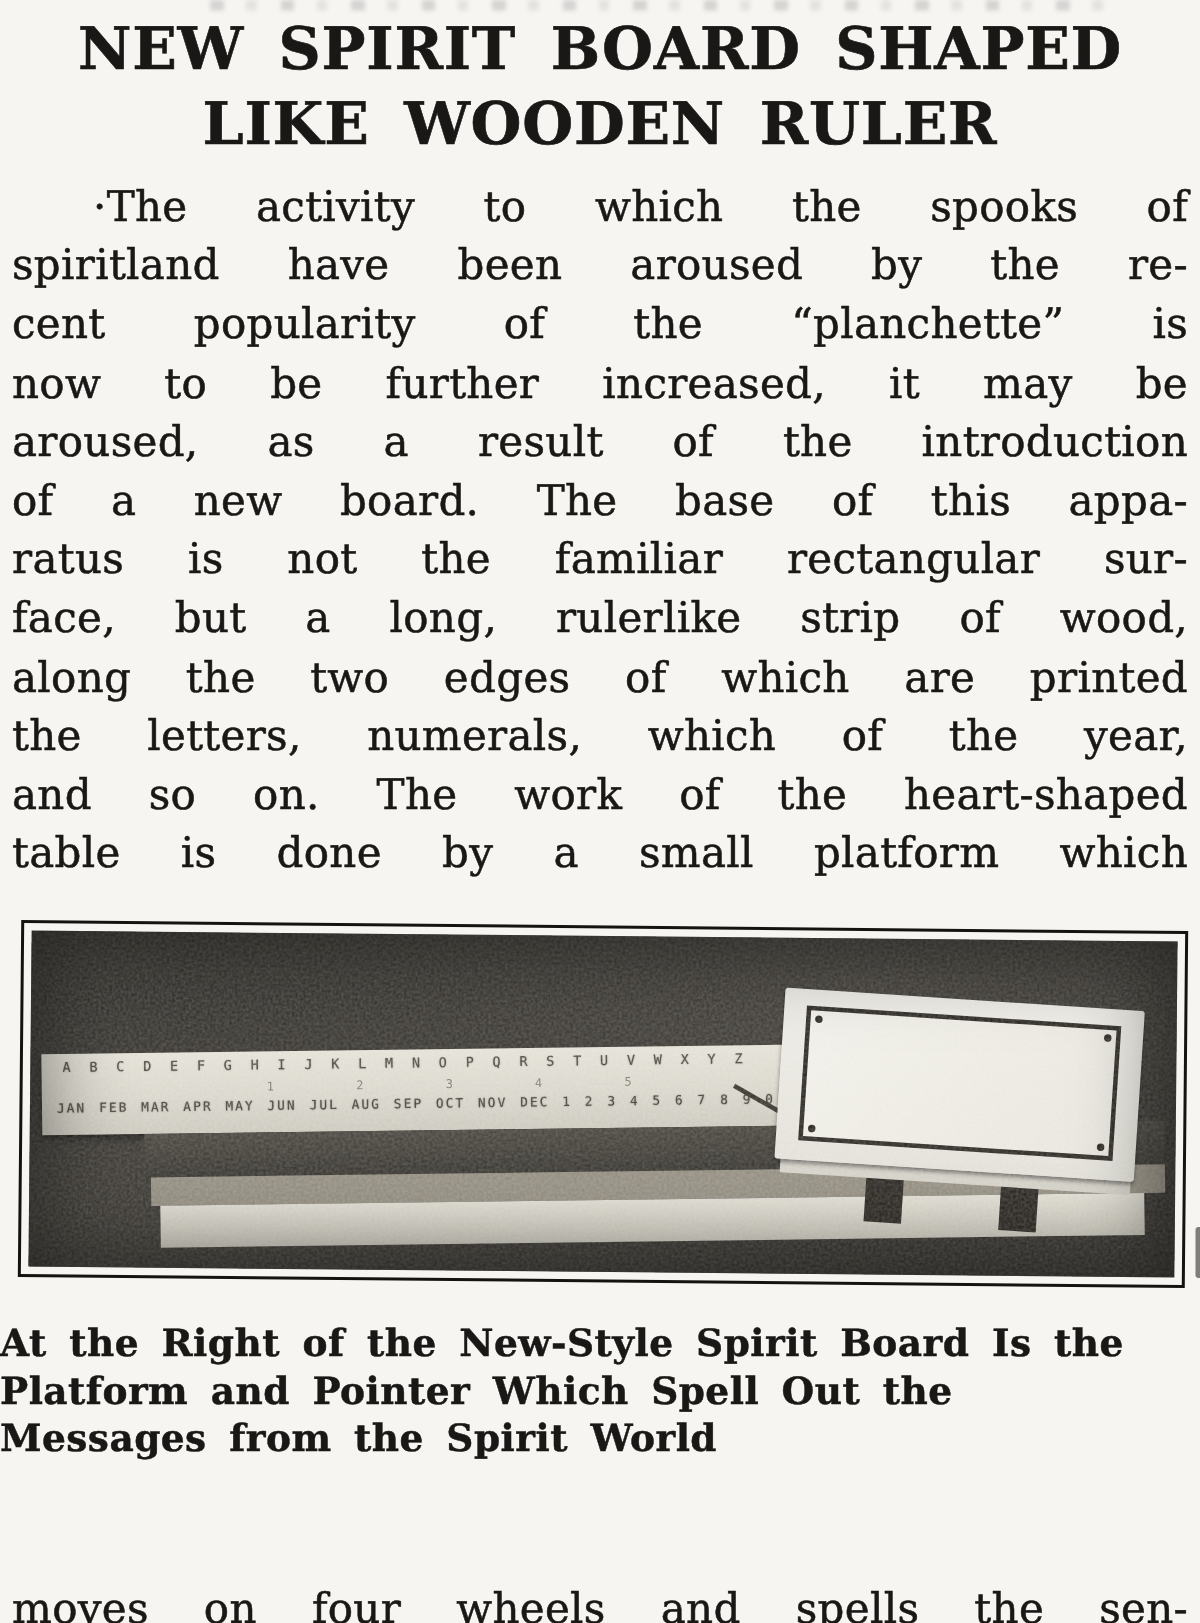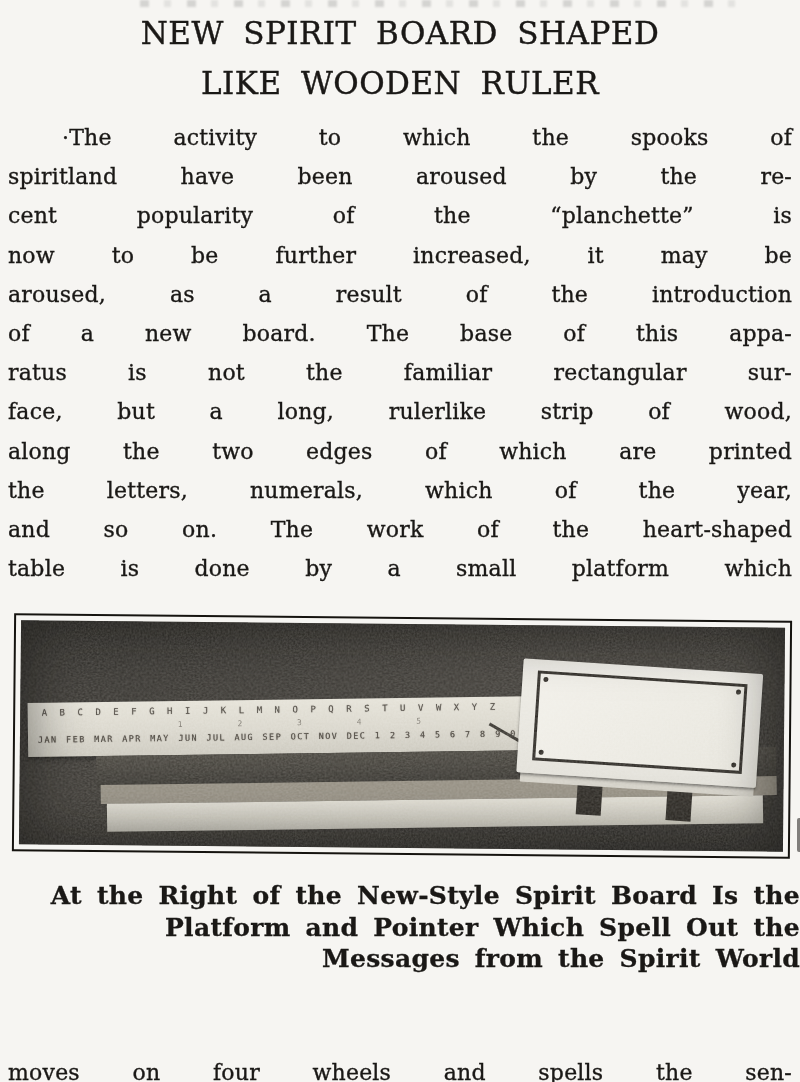--- a/index.html
+++ b/index.html
@@ -18,27 +18,27 @@
   .top-artifact {
     position: absolute; top: 0; left: 140px; width: 600px; height: 7px;
     background: repeating-linear-gradient(90deg,
       rgba(100,100,100,.45) 0 9px, transparent 9px 24px,
       rgba(120,120,120,.3) 24px 31px, transparent 31px 47px);
     filter: blur(1.3px); opacity: .5;
   }
 
   .headline {
     position: absolute; top: 8px; left: 0; width: 800px; margin: 0;
-    text-align: center; font-weight: normal;
-    font-size: 31px; line-height: 50px;
+    text-align: center; font-weight: bold;
+    font-size: 39px; line-height: 50px;
     letter-spacing: 0.5px; word-spacing: 9px;
     -webkit-text-stroke: 0.4px;
   }
 
-  .body-par { position: absolute; left: 8px; right: 8px; font-size: 22px; letter-spacing: 0.2px; -webkit-text-stroke: 0.35px; }
+  .body-par { position: absolute; left: 8px; right: 8px; font-size: 28px; letter-spacing: 0.2px; -webkit-text-stroke: 0.35px; }
   .par1 { top: 118px; }
   .par2 { top: 1053px; text-decoration: underline; }
   .line { height: 39.2px; line-height: 39.2px; text-align: justify; text-align-last: justify; }
   .par2 .line { height: 40px; line-height: 40px; }
   .line.indent { padding-left: 54px; }
   .line.end { text-align: left; text-align-last: left; margin-left: 16px; }
 
   
   .photo-frame {
     position: absolute; left: 13px; top: 617px;
@@ -105,21 +105,21 @@
   .corner-dot { position: absolute; width: 5px; height: 5px; border-radius: 50%; background: #221f1a; }
   .dot-tl { left: 3px; top: 3px; } .dot-tr { right: 3px; top: 3px; }
   .dot-bl { left: 3px; bottom: 3px; } .dot-br { right: 3px; bottom: 3px; }
 
   .grain { position: absolute; inset: 0; width: 100%; height: 100%; z-index: 5; opacity: .33; mix-blend-mode: screen; pointer-events: none; }
   .vignette { position: absolute; inset: 0; z-index: 6; box-shadow: inset 0 0 55px 8px rgba(10,10,8,.5); pointer-events: none; }
 
   
   .caption {
     position: absolute; top: 880px; left: 0; width: 800px;
-    text-align: right; font-weight: bold;
+    text-align: left; font-weight: bold;
     font-size: 25px; line-height: 31.5px;
     word-spacing: 6px; letter-spacing: 0.3px;
     -webkit-text-stroke: 0.3px;
   }
   .edge-mark { position: absolute; right: 0; top: 818px; width: 3px; height: 34px; background: #4e4c48; opacity: .7; border-radius: 2px 0 0 2px; }
 </style>
 </head>
 <body>
 
 <div class="page">

